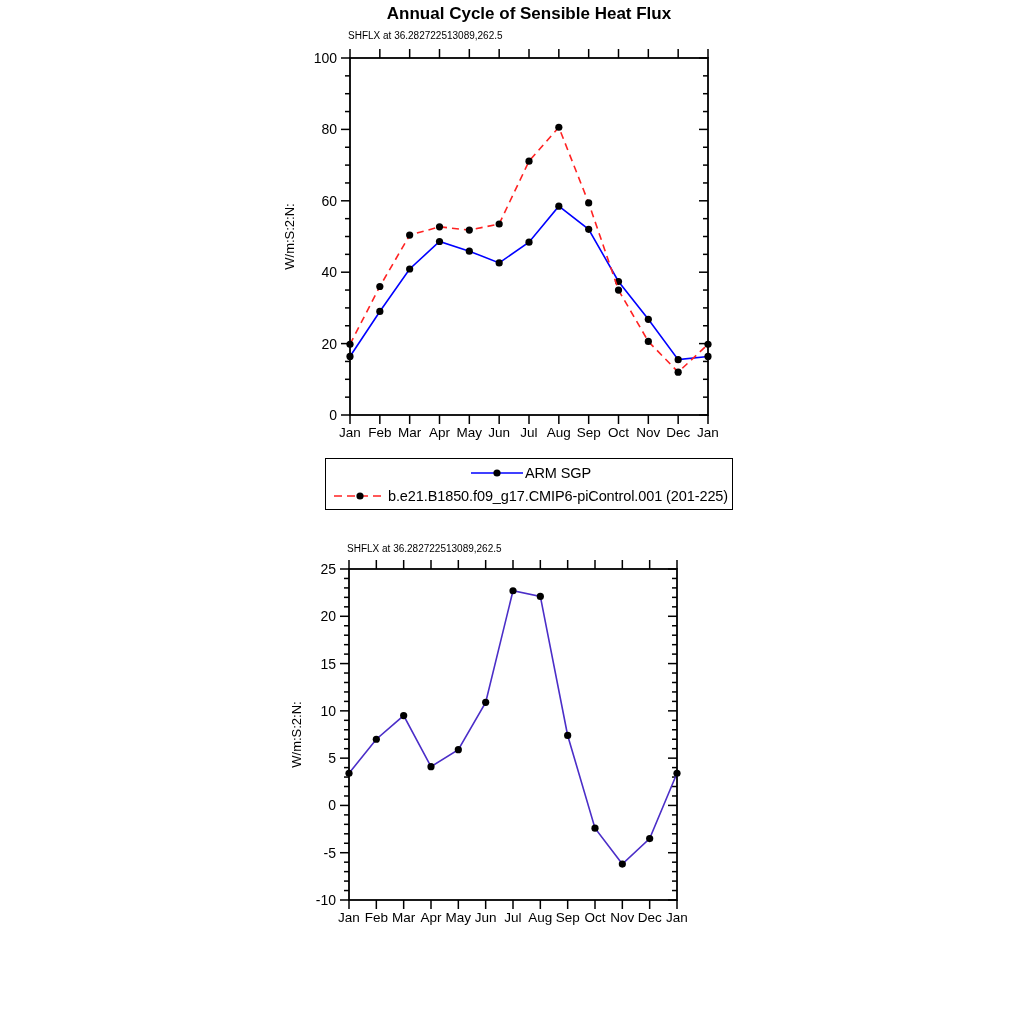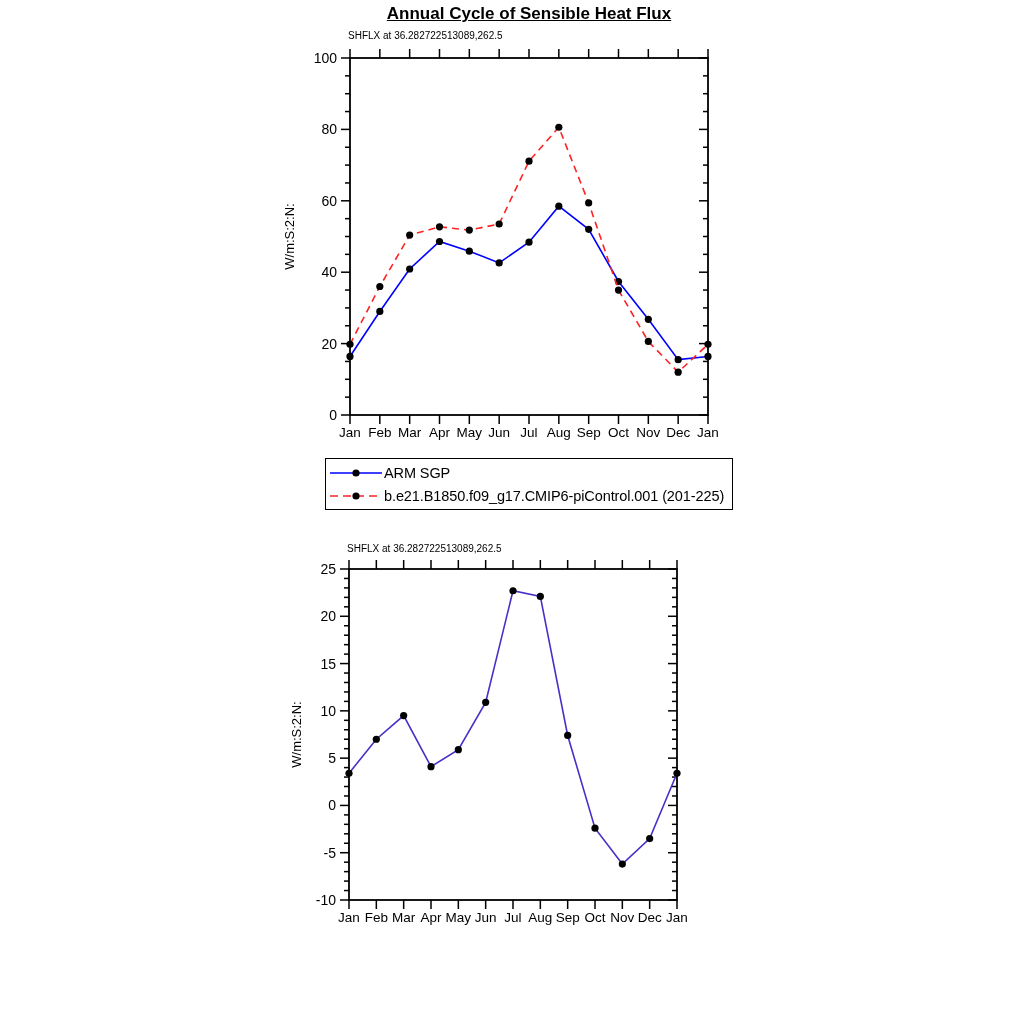--- a/index.html
+++ b/index.html
@@ -2,32 +2,32 @@
 <html><head>
 <meta charset="utf-8">
 <style>
   html, body { margin:0; padding:0; background:#fff; }
   .page {
     position:relative; width:1024px; height:1024px; background:#ffffff;
     font-family:"Liberation Sans", sans-serif; color:#000; overflow:hidden;
   }
   svg.charts { position:absolute; left:0; top:0; }
   svg text { font-family:"Liberation Sans", sans-serif; fill:#000; }
-  .chart-title { position:absolute; font-weight:bold; font-size:17px; text-align:center; white-space:nowrap;text-decoration:underline; }
+  .chart-title { position:absolute; font-weight:bold; font-size:17px; text-align:center; white-space:nowrap; }
   .t0 { top:4px;  left:349px; width:360px; }
   .t1 { top:519px; left:233px; width:560px; }
   .chart-subtitle { position:absolute; font-size:10px; white-space:nowrap; }
   .s0 { top:30px;  left:348px; }
   .s1 { top:543px; left:347px; }
   .legend {
     position:absolute; left:325px; top:458px; width:408px; height:52px;
     box-sizing:border-box; border:1.5px solid #000; background:#fff;
     padding:2px 0 0 2px;
   }
-  .lrow { display:flex; align-items:center; height:23px; }
+  .lrow { display:flex; align-items:center; height:23px;justify-content:center; }
   .lsample { flex:0 0 auto; }
   .llabel { font-size:14.5px; white-space:nowrap; letter-spacing:-0.1px; }
   .dashed { stroke-dasharray:8 5; }
 </style>
 </head>
 <body>
 
 <div class="page">
 
   <svg class="charts" id="charts-svg" width="1024" height="1024">

